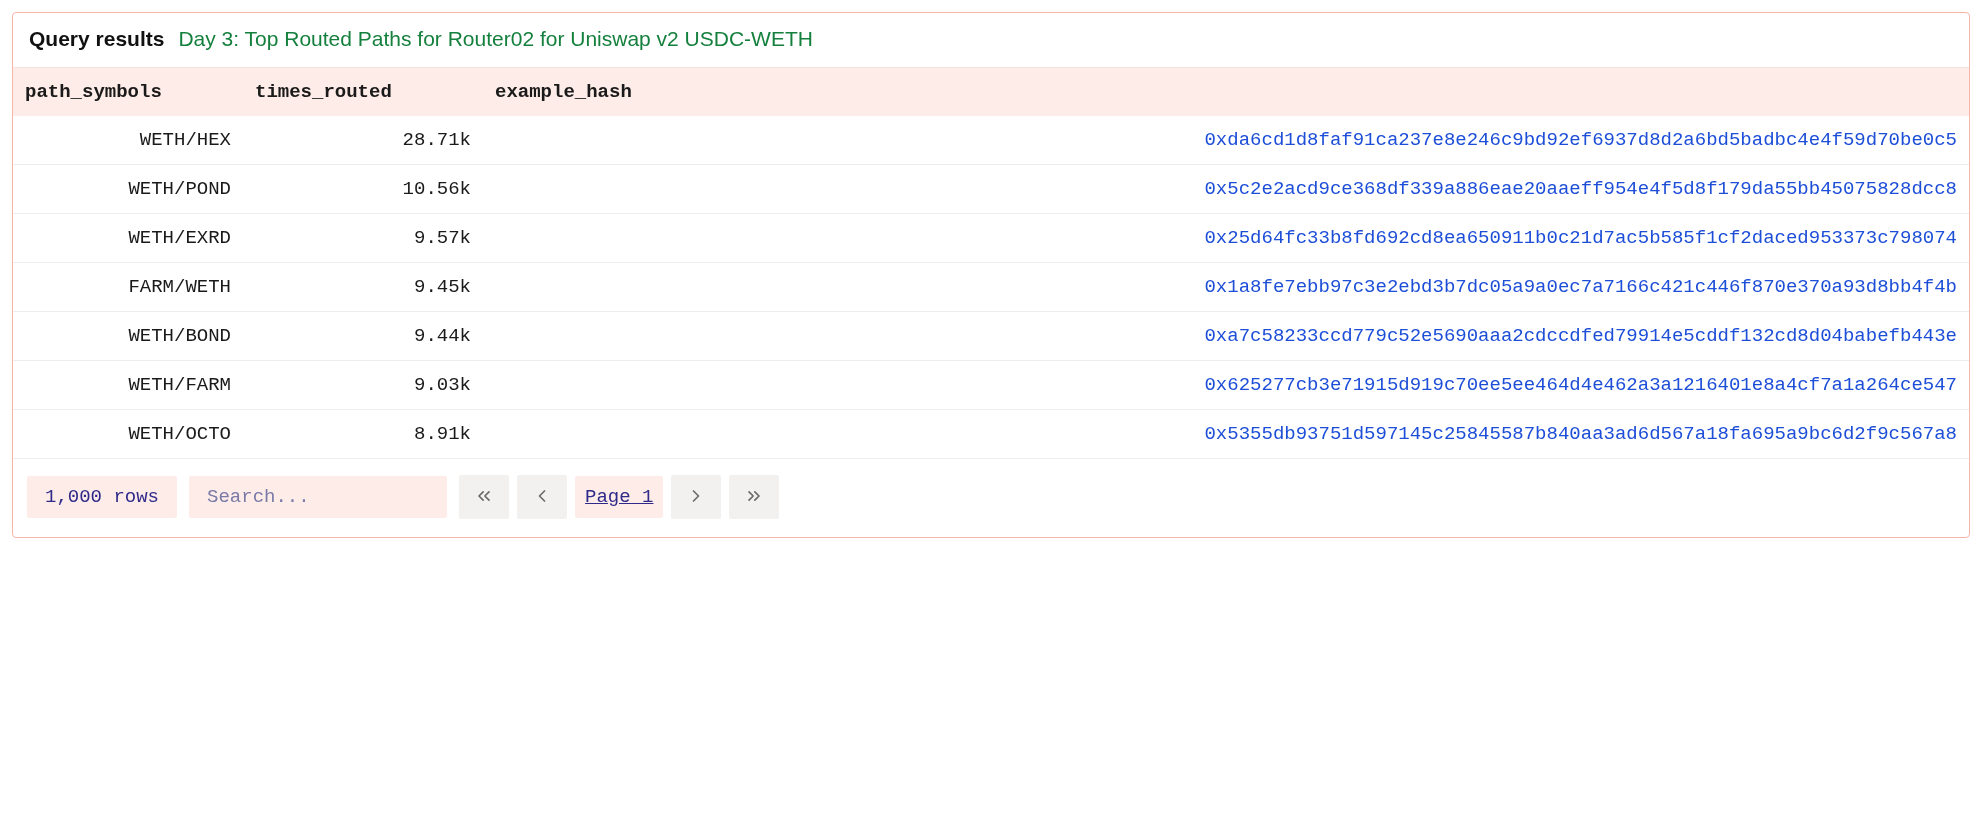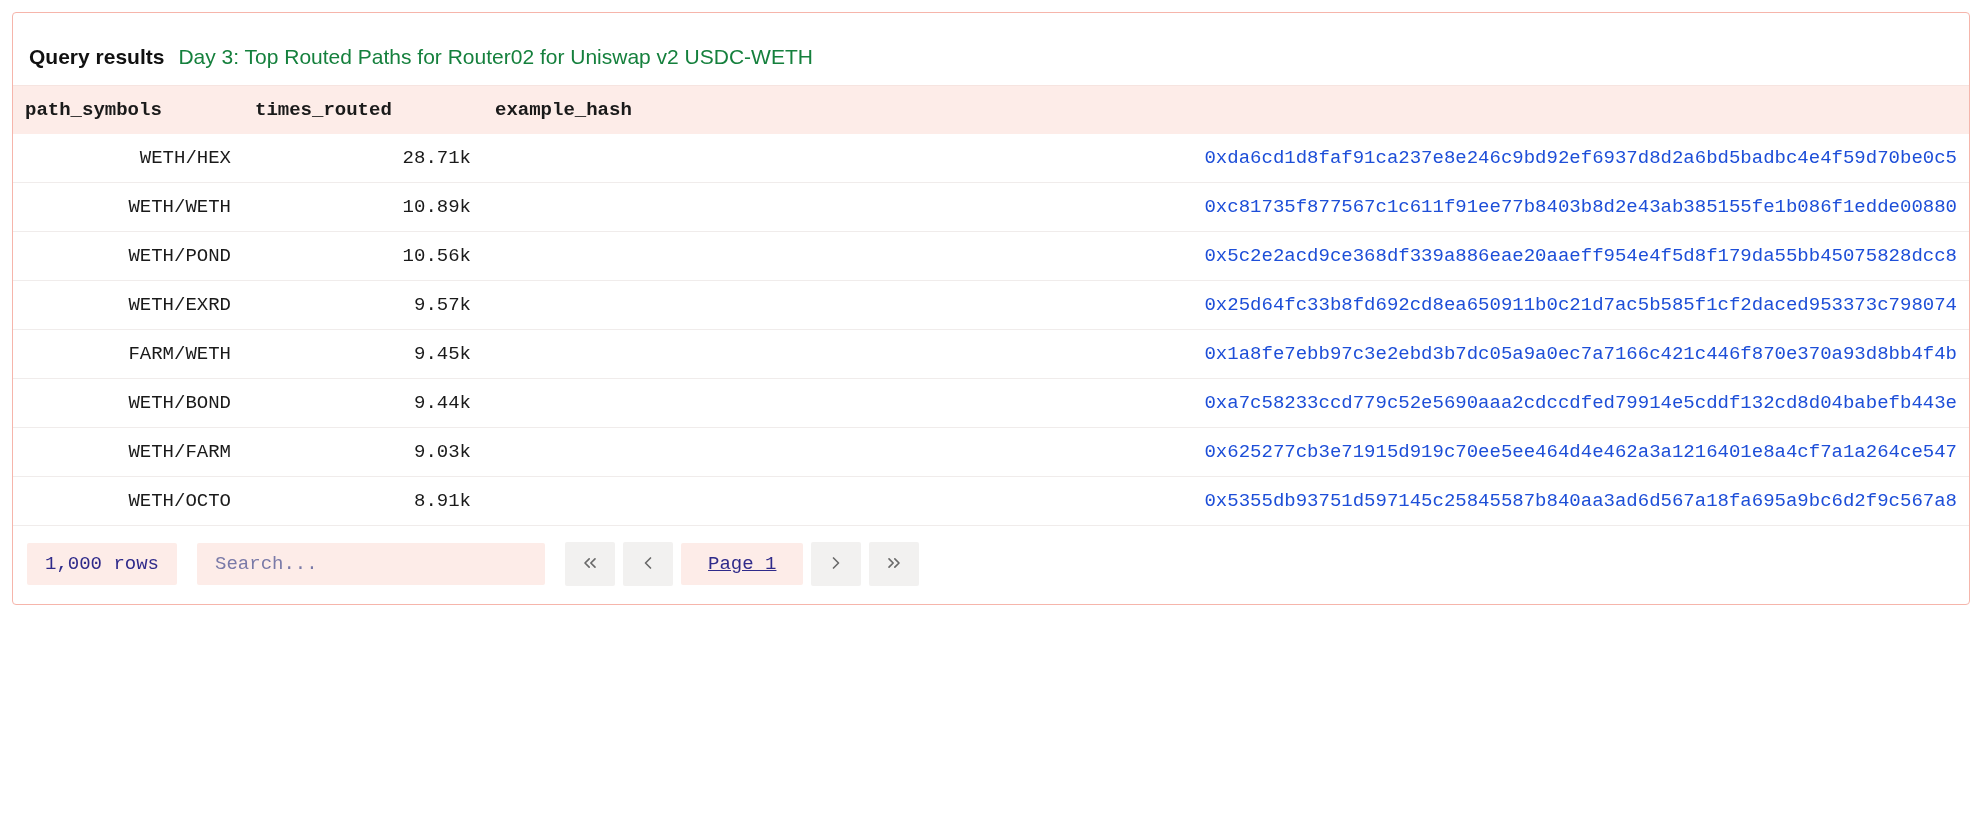--- a/index.html
+++ b/index.html
@@ -20,21 +20,20 @@
     display: flex;
     align-items: baseline;
     gap: 14px;
     padding: 14px 16px 16px 16px;
     border-bottom: 1px solid #f6e4e0;
   }
   .panel-title {
     font-weight: 700;
     font-size: 21px;
     color: #111;
-    margin-top: 18px;
   }
   .panel-subtitle {
     font-weight: 400;
     font-size: 21px;
     color: #15803d;
   }
   table {
     width: 100%;
     border-collapse: collapse;
   }
@@ -61,39 +60,39 @@
   }
   tbody td.hash a {
     color: #1d4ed8;
     text-decoration: none;
   }
   .col-path { width: 230px; }
   .col-times { width: 240px; }
   .footer {
     display: flex;
     align-items: center;
-    gap: 20px;
+    gap: 12px;
     padding: 16px 14px 18px 14px;
   }
   .pill {
     background: #fdece8;
     padding: 10px 18px;
     font-family: "SFMono-Regular", Consolas, "Liberation Mono", Menlo, monospace;
     font-size: 19px;
     color: #2f2a8a;
     border-radius: 2px;
   }
   .search-box {
     background: #fdece8;
     padding: 10px 18px;
     font-family: "SFMono-Regular", Consolas, "Liberation Mono", Menlo, monospace;
     font-size: 19px;
     border: none;
     outline: none;
-    width: 348px;
+    width: 258px;
     color: #2f2a8a;
     border-radius: 2px;
   }
   .search-box::placeholder { color: #7a7aa8; }
   .pager-group {
     display: flex;
     gap: 8px;
     align-items: center;
   }
   .pager-btn {
@@ -103,21 +102,21 @@
     height: 44px;
     display: flex;
     align-items: center;
     justify-content: center;
     cursor: pointer;
     border-radius: 2px;
   }
   .pager-btn svg { stroke: #6a6a6a; }
   .page-indicator {
     background: #fdece8;
-    padding: 10px 27px;
+    padding: 10px 10px;
     font-family: "SFMono-Regular", Consolas, "Liberation Mono", Menlo, monospace;
     font-size: 19px;
     color: #2f2a8a;
     text-decoration: underline;
     border-radius: 2px;
   }
 </style>
 </head>
 <body>
 
@@ -136,25 +135,20 @@
         <th>example_hash</th>
       </tr>
     </thead>
     <tbody id="table-body">
         <tr>
           <td class="col-path">WETH/HEX</td>
           <td class="col-times">28.71k</td>
           <td class="hash"><a href="#">0xda6cd1d8faf91ca237e8e246c9bd92ef6937d8d2a6bd5badbc4e4f59d70be0c5</a></td>
         </tr>
         <tr>
-          <td class="col-path">WETH/WETH</td>
-          <td class="col-times">10.89k</td>
-          <td class="hash"><a href="#">0xc81735f877567c1c611f91ee77b8403b8d2e43ab385155fe1b086f1edde00880</a></td>
-        </tr>
-        <tr>
           <td class="col-path">WETH/POND</td>
           <td class="col-times">10.56k</td>
           <td class="hash"><a href="#">0x5c2e2acd9ce368df339a886eae20aaeff954e4f5d8f179da55bb45075828dcc8</a></td>
         </tr>
         <tr>
           <td class="col-path">WETH/EXRD</td>
           <td class="col-times">9.57k</td>
           <td class="hash"><a href="#">0x25d64fc33b8fd692cd8ea650911b0c21d7ac5b585f1cf2daced953373c798074</a></td>
         </tr>
         <tr>

